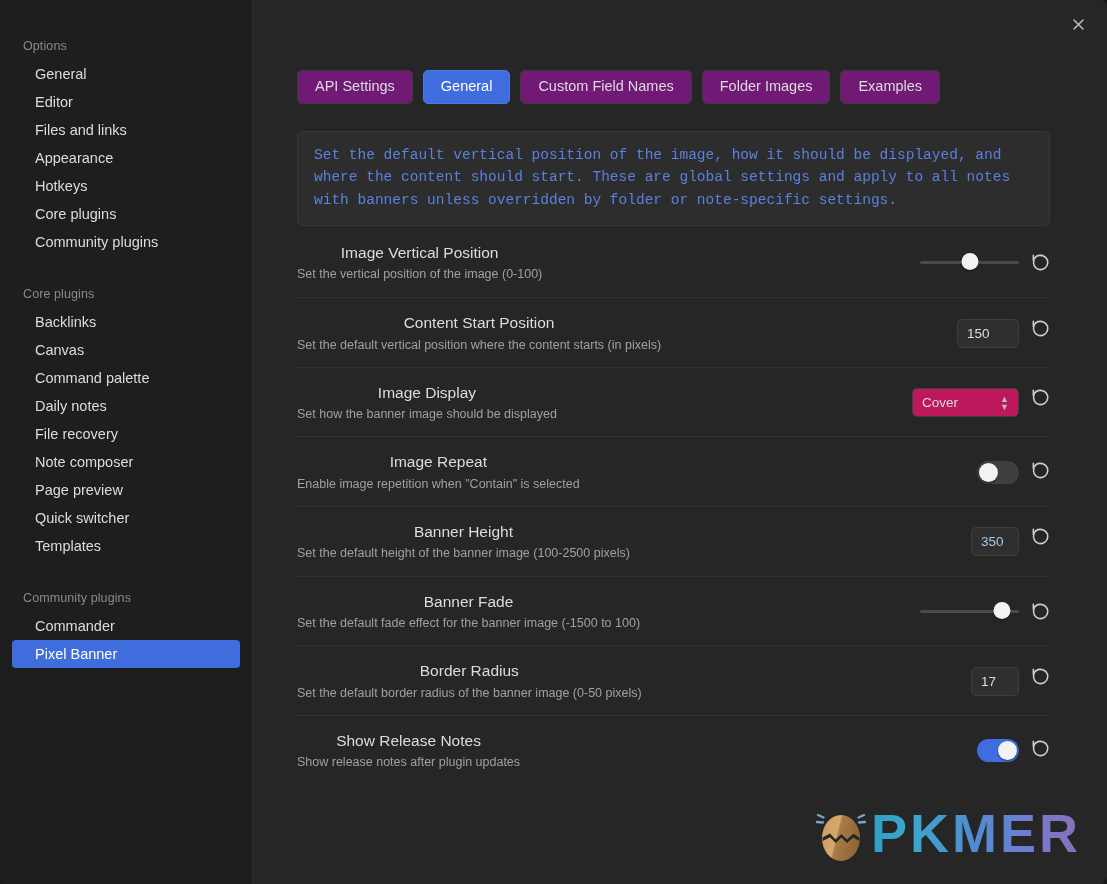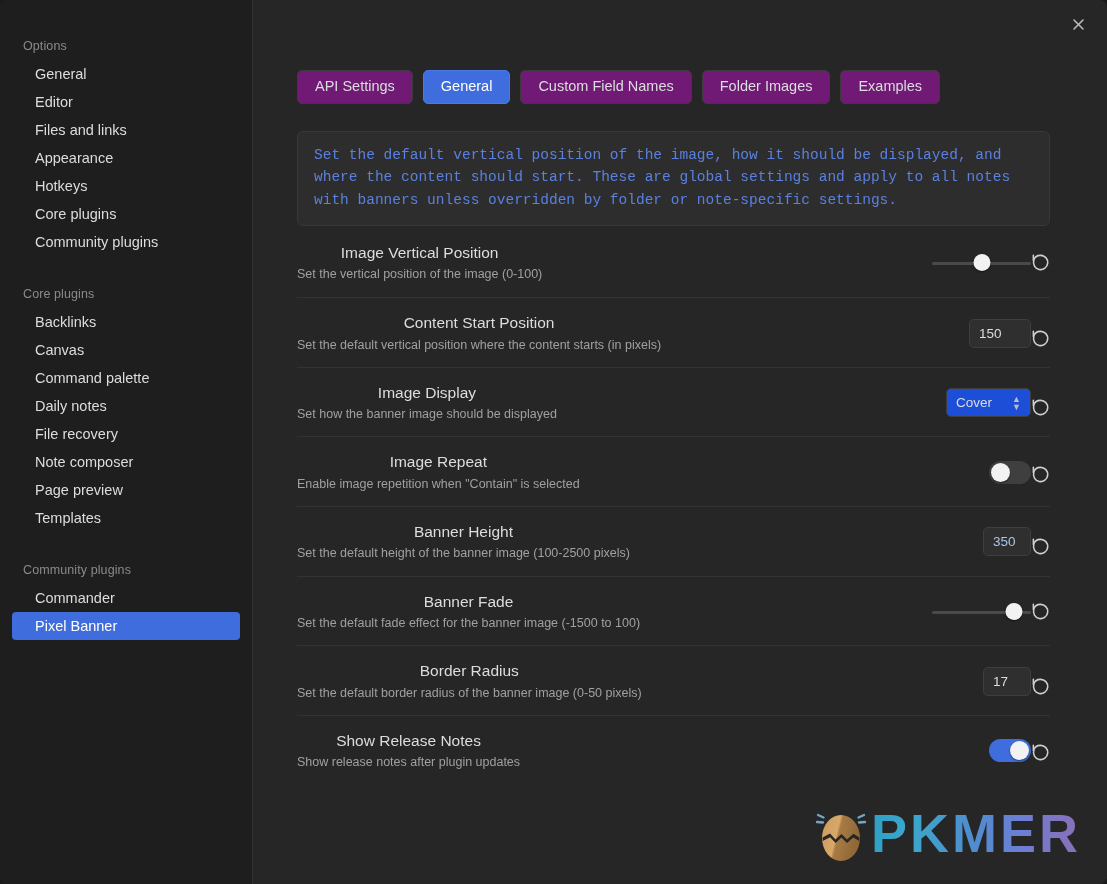--- a/index.html
+++ b/index.html
@@ -145,21 +145,22 @@
     text-align: center;
   }
   .setting-desc {
     font-size: 12.5px;
     color: #a0a0a0;
     line-height: 1.3;
   }
 
   .setting-control {
     display: flex;
-    align-items: flex-end;
+    align-items: flex-start;
+    gap: 12px;
     flex: 0 0 auto;
   }
 
   
   .slider {
     position: relative;
     width: 99px;
     height: 18px;
     cursor: pointer;
   }
@@ -195,25 +196,25 @@
     padding: 0 9px;
     outline: none;
   }
   .num-input.wide { width: 62px; }
   .num-input.narrow { width: 48px; }
   .num-input.tinted { color: #a7c7e8; }
 
   
   .select-wrap {
     position: relative;
-    background: #1d4ed8;
+    background: #be185d;
     border: 1px solid #3e3e3e;
     border-radius: 5px;
     height: 29px;
-    width: 85px;
+    width: 107px;
     display: flex;
     align-items: center;
     padding: 0 9px;
     cursor: pointer;
   }
   .select-wrap .sel-val {
     font-size: 13.5px;
     color: #dcddde;
     flex: 1 1 auto;
   }
@@ -298,20 +299,21 @@
       <div class="side-item">Core plugins</div>
       <div class="side-item">Community plugins</div>
       <div class="side-heading spaced">Core plugins</div>
       <div class="side-item">Backlinks</div>
       <div class="side-item">Canvas</div>
       <div class="side-item">Command palette</div>
       <div class="side-item">Daily notes</div>
       <div class="side-item">File recovery</div>
       <div class="side-item">Note composer</div>
       <div class="side-item">Page preview</div>
+      <div class="side-item">Quick switcher</div>
       <div class="side-item">Templates</div>
       <div class="side-heading spaced">Community plugins</div>
       <div class="side-item">Commander</div>
       <div class="side-item active">Pixel Banner</div>
     </div>
 
   <div id="main">
 
     <div id="close-btn">
       <svg width="15" height="15" viewBox="0 0 15 15" fill="none" stroke="currentColor" stroke-width="1.6" stroke-linecap="round">

